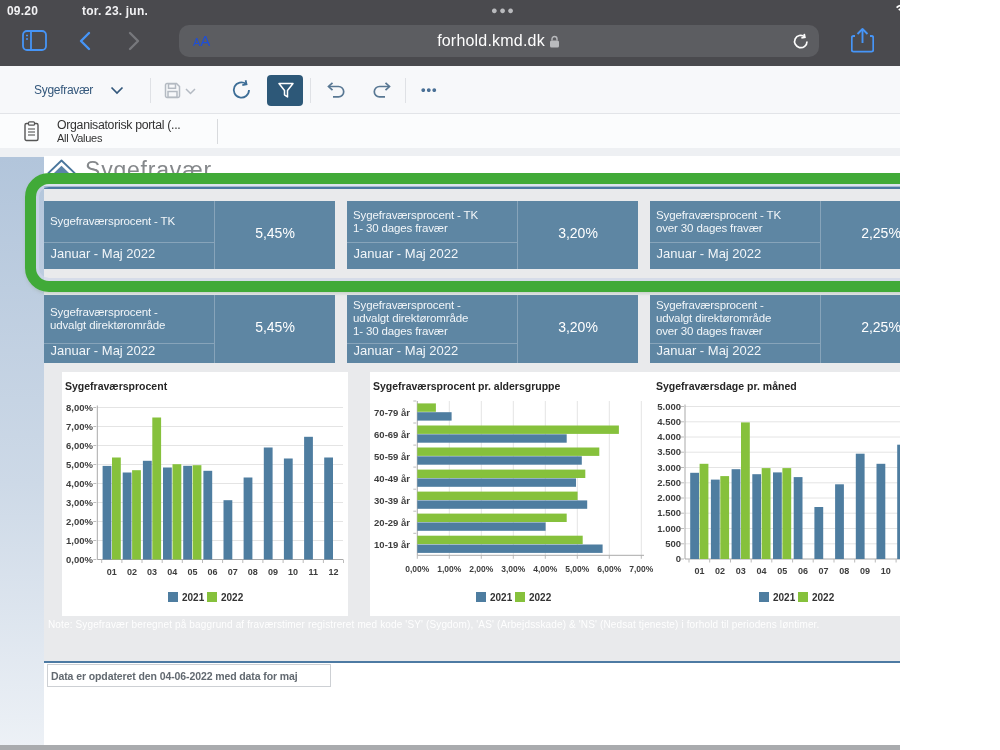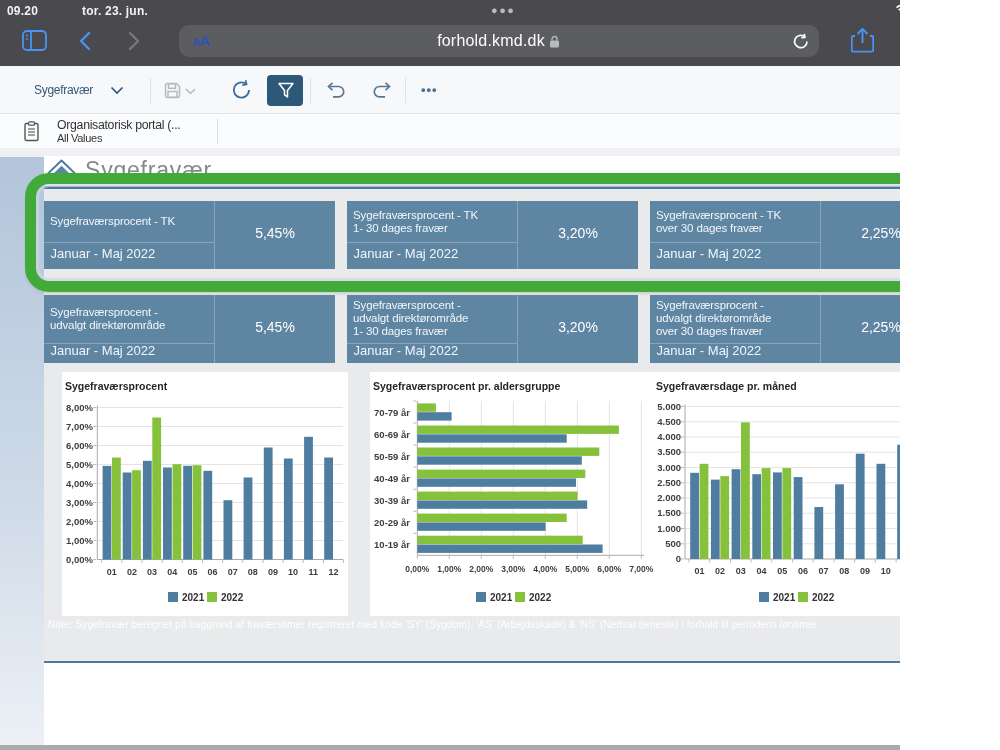--- a/index.html
+++ b/index.html
@@ -449,18 +449,21 @@
         <text x="274.1" y="202.0" font-size="9" font-weight="bold" fill="#3d3d3d" text-anchor="middle">12</text>
         <line x1="263.7" y1="187.0" x2="263.7" y2="190.5" stroke="#bbb" stroke-width="1"></line>
         <line x1="284.4" y1="187.0" x2="284.4" y2="190.5" stroke="#bbb" stroke-width="1"></line>
         <rect x="106.0" y="220" width="10" height="10" fill="#4e7da0"></rect>
         <text x="120.0" y="229" font-size="10" font-weight="bold" fill="#333">2021</text>
         <rect x="145.0" y="220" width="10" height="10" fill="#86c13c"></rect>
         <text x="159.0" y="229" font-size="10" font-weight="bold" fill="#333">2022</text>
       </svg>
     </div>
 <div class="note">Note: Sygefravær beregnet på baggrund af fraværstimer registreret med kode 'SY' (Sygdom), 'AS' (Arbejdsskade) &amp; 'NS' (Nedsat tjeneste) i forhold til periodens løntimer.</div>
+<div class="fbox">
+      <div class="fboxt">Data er opdateret den 04-06-2022 med data for maj</div>
+    </div>
 <div class="bstrip"></div>
 <div class="green"></div>
 <div class="sbtn"></div>
 <svg style="left:991px;top:383px;" width="7" height="9" viewBox="0 0 7 9">
  <path d="M6.5 0.8 L1 4.5 L6.5 8.2 Z" fill="#3a3f45"></path>
 </svg>
 </div>
 </body></html>

